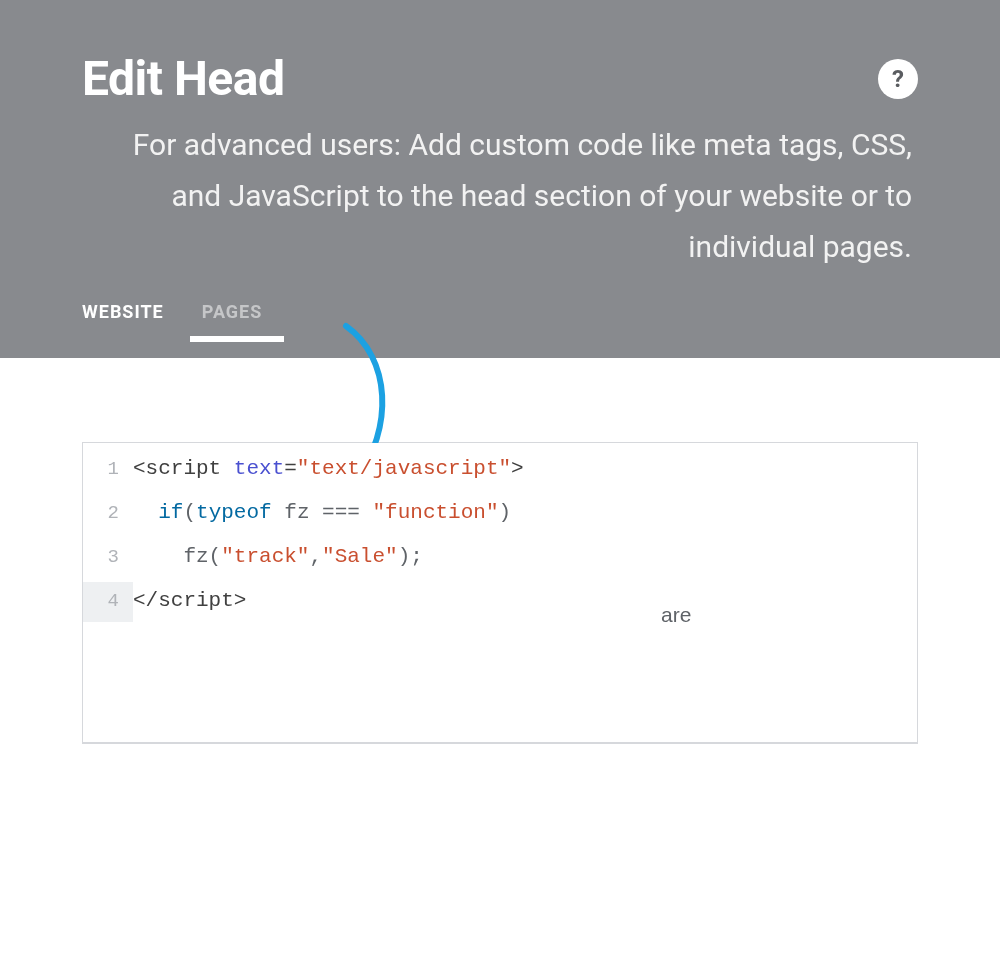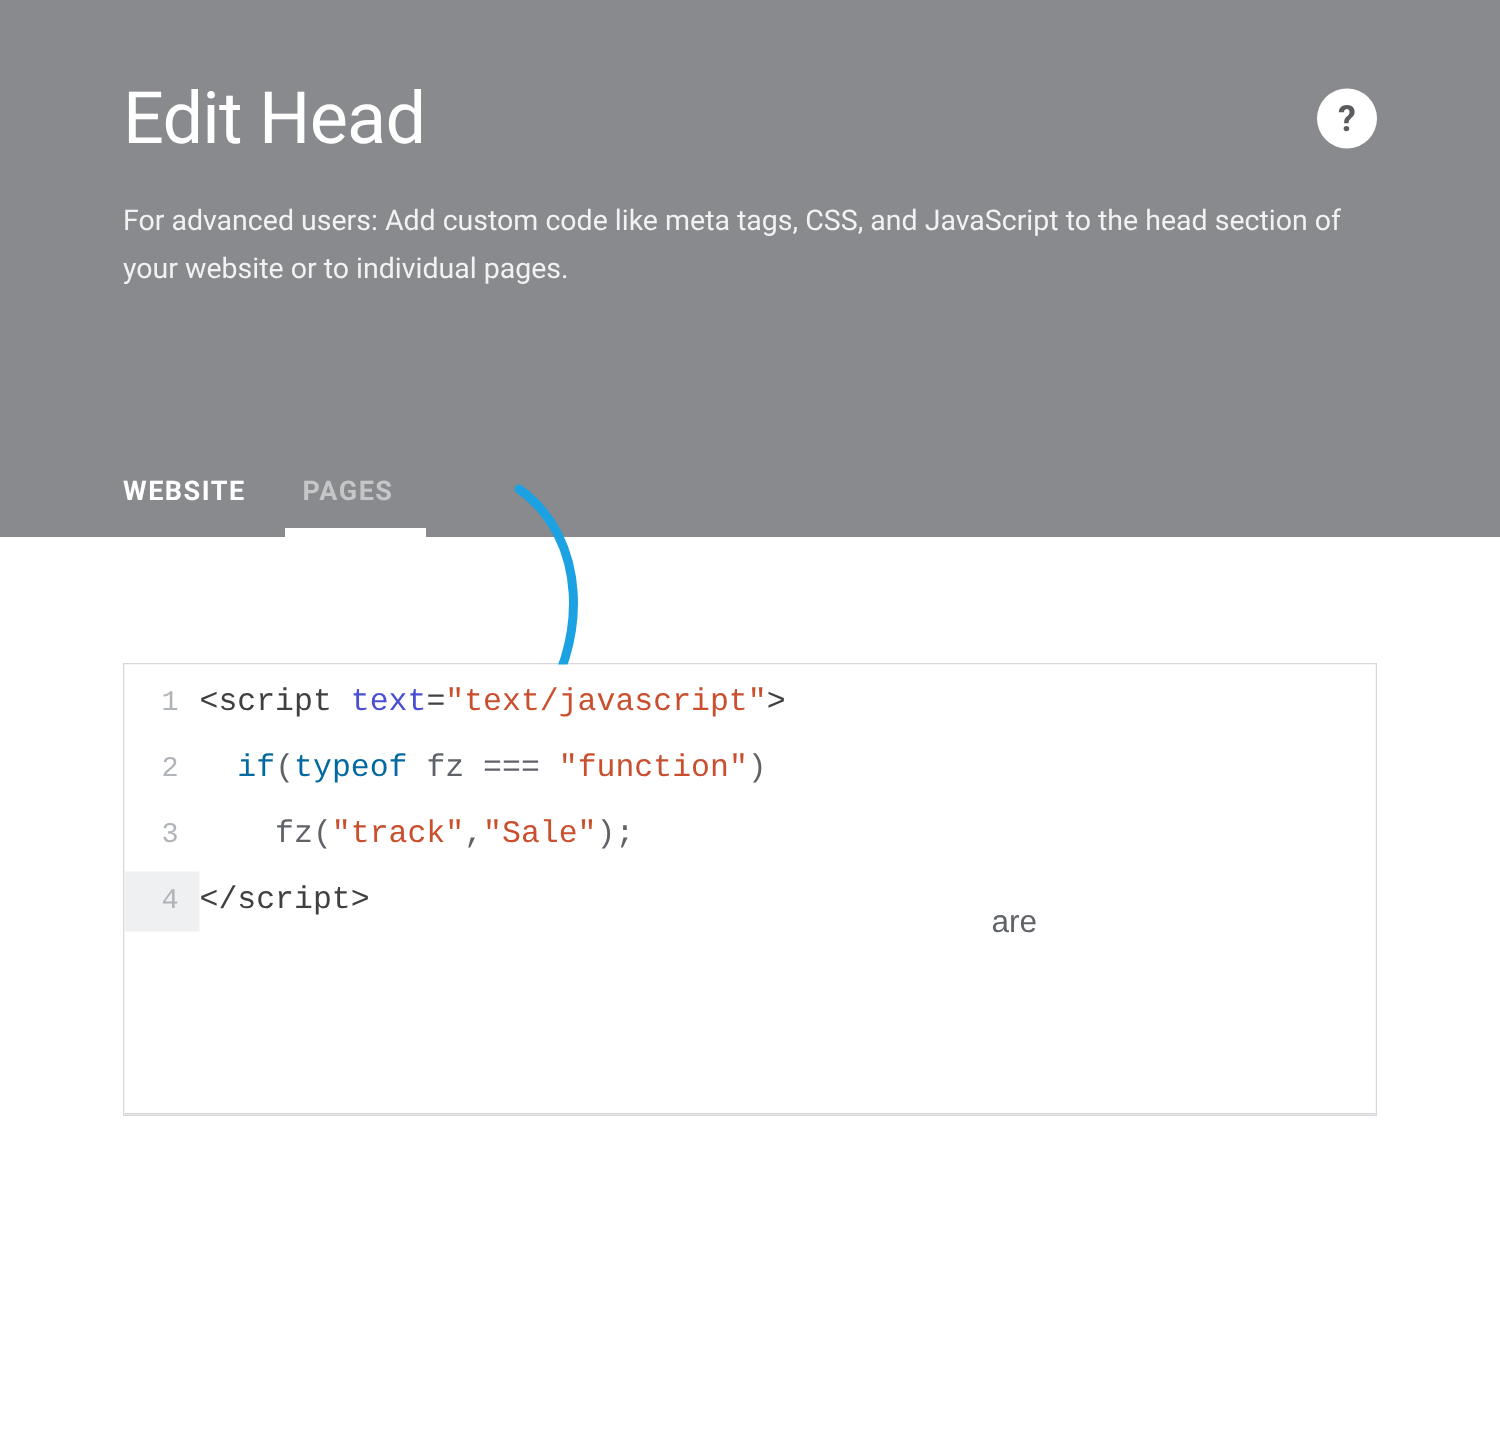--- a/index.html
+++ b/index.html
@@ -16,47 +16,48 @@
     height: 358px;
     position: relative;
   }
   .title-row {
     display: flex;
     justify-content: space-between;
     align-items: center;
   }
   .page-title {
     font-size: 48px;
-    font-weight: 400;
+    font-weight: 700;
     letter-spacing: -0.5px;
   }
   .help-icon {
     width: 40px;
     height: 40px;
     border-radius: 50%;
     background: #fff;
     color: #5a5c60;
     display: flex;
     align-items: center;
     justify-content: center;
     font-size: 24px;
     font-weight: 700;
     cursor: pointer;
   }
   .page-desc {
-    font-size: 19px;
+    font-size: 30px;
     line-height: 1.7;
-    margin-top: 24px;
+    margin-top: 12px;
     max-width: 830px;
     color: #f2f2f2;
     font-weight: 400;
+    text-align: right;
   }
   .tabs {
     position: absolute;
-    bottom: 0;
+    bottom: 16px;
     left: 82px;
     display: flex;
     gap: 38px;
   }
   .tab {
     font-size: 18px;
     font-weight: 700;
     letter-spacing: 1px;
     padding-bottom: 20px;
     cursor: pointer;

